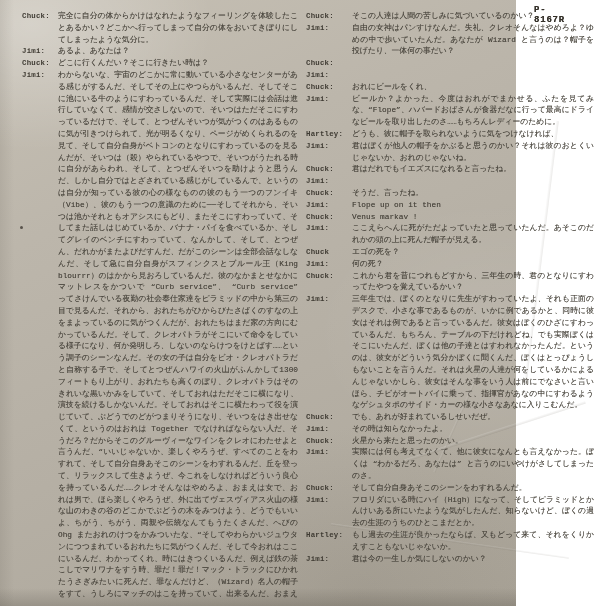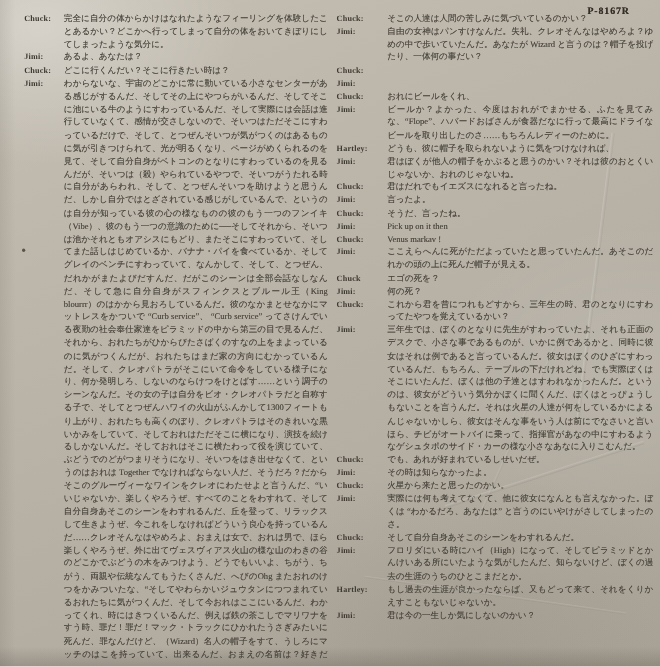--- a/index.html
+++ b/index.html
@@ -4,24 +4,24 @@
 <style>
   html, body {
     margin: 0;
     padding: 0;
     width: 600px;
     height: 606px;
     overflow: hidden;
   }
   .paper {
     position: relative;
-    width: 600px;
+    width: 516px;
     height: 606px;
     box-sizing: border-box;
-    font-family: Liberation Serif, serif;
+    font-family: Liberation Mono, monospace;
     color: #46423a;
     background:
       radial-gradient(ellipse 260px 180px at 6% 4%, rgba(255,255,255,0.30), rgba(255,255,255,0) 70%),
       radial-gradient(ellipse 300px 220px at 96% 55%, rgba(255,255,255,0.10), rgba(255,255,255,0) 60%),
       radial-gradient(ellipse 420px 260px at 70% 98%, rgba(70,64,54,0.12), rgba(70,64,54,0) 65%),
       linear-gradient(155deg, #c6c0b4 0%, #bcb6ab 30%, #b5afa4 60%, #aca69a 100%);
   }
   
   .crease {
     position: absolute;
@@ -166,29 +166,28 @@
         <div class="entry">
           <span class="speaker">Jimi:</span>
           <span class="text">君はぼくが他人の帽子をかぶると思うのかい？それは彼のおとくいじゃないか、おれのじゃないね。</span>
         </div>
         <div class="entry">
           <span class="speaker">Chuck:</span>
           <span class="text">君はだれでもイエズスになれると言ったね。</span>
         </div>
         <div class="entry">
           <span class="speaker">Jimi:</span>
-          <span class="text">言ったよ。</span>
         </div>
         <div class="entry">
           <span class="speaker">Chuck:</span>
           <span class="text">そうだ、言ったね。</span>
         </div>
         <div class="entry">
           <span class="speaker">Jimi:</span>
-          <span class="text">Pick up on it then</span>
+          <span class="text">Flope up on it then</span>
         </div>
         <div class="entry">
           <span class="speaker">Chuck:</span>
           <span class="text">Venus markav !</span>
         </div>
         <div class="entry">
           <span class="speaker">Jimi:</span>
           <span class="text">ここえらへんに死がただよっていたと思っていたんだ。あそこのだれかの頭の上に死んだ帽子が見える。</span>
         </div>
         <div class="entry">

